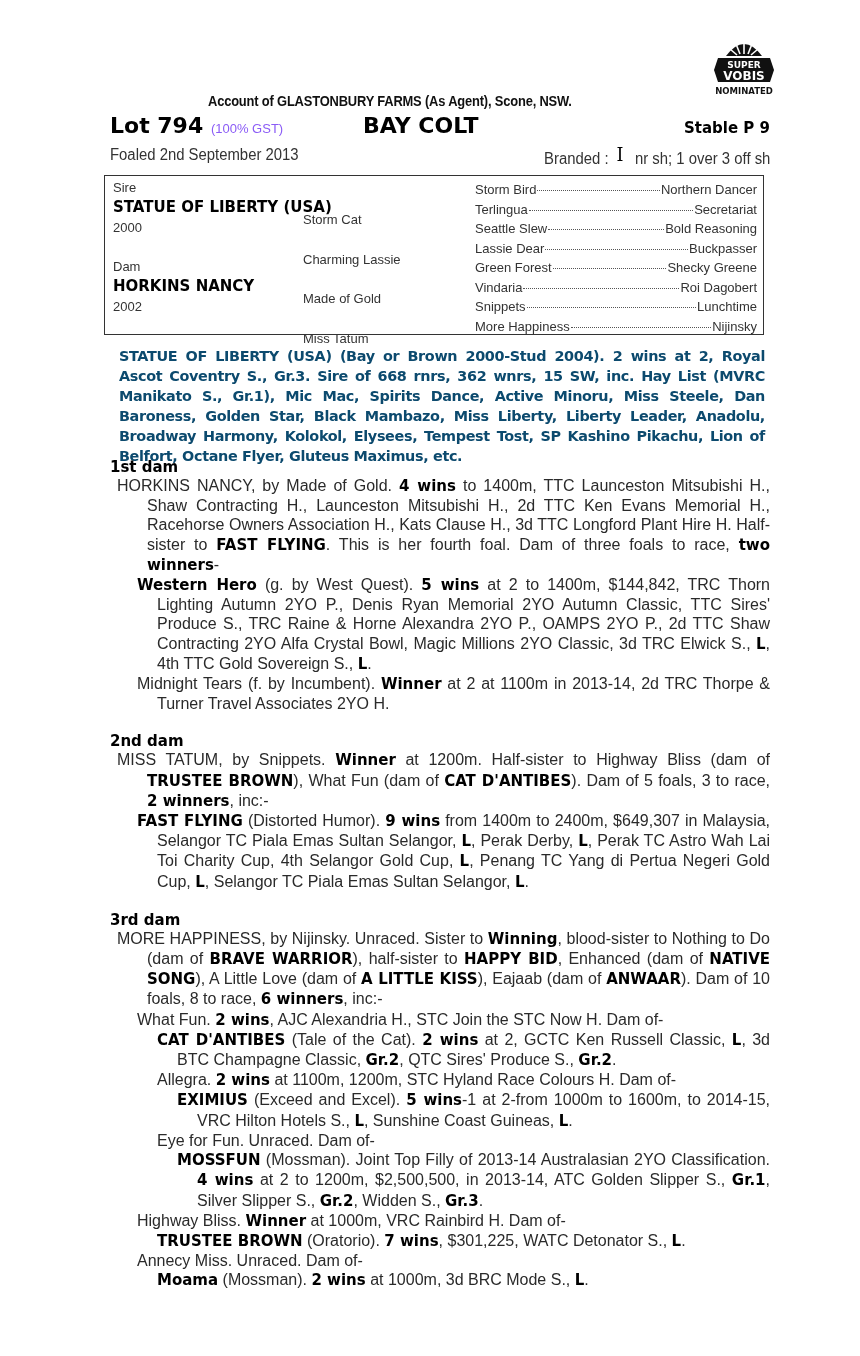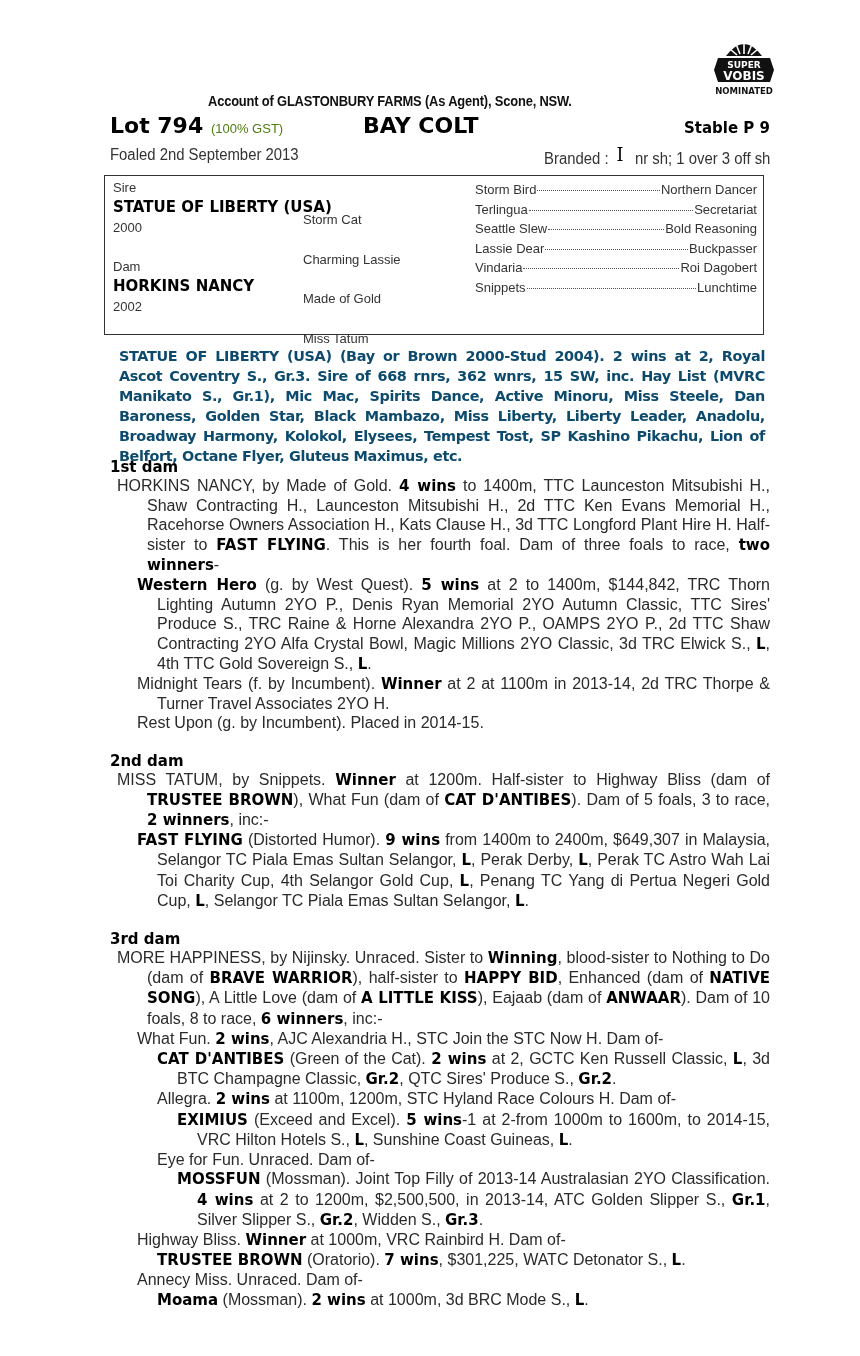--- a/index.html
+++ b/index.html
@@ -7,21 +7,21 @@
     .page { position: absolute; left: 0; top: 0; width: 760px; height: 1356px; }
 
     
     .logo { position: absolute; left: 704px; top: 34px; width: 80px; height: 64px; }
     .logo svg { display: block; }
 
     .account { position: absolute; left: 208px; top: 92px; font-family: "Liberation Sans", sans-serif; font-weight: bold; font-size: 15px; letter-spacing: -0.2px; transform: scaleX(0.86); transform-origin: left top; white-space: nowrap; color: #111; }
 
     .lotrow { position: absolute; left: 110px; top: 113px; width: 660px; height: 30px; }
     .lot { position: absolute; left: 0; top: 0; font-family: "DejaVu Sans", sans-serif; font-weight: bold; font-size: 22px; color: #000; white-space: nowrap; }
-    .gst { font-family: "Liberation Sans", sans-serif; font-weight: normal; font-size: 13px; color: #4d7c0f; }
+    .gst { font-family: "Liberation Sans", sans-serif; font-weight: normal; font-size: 13px; color: #8b5cf6; }
     .sex { position: absolute; left: 253px; top: 0; font-family: "DejaVu Sans", sans-serif; font-weight: bold; font-size: 22px; color: #000; white-space: nowrap; }
     .stable { position: absolute; right: 0; top: 6px; font-family: "DejaVu Sans", sans-serif; font-weight: bold; font-size: 15px; color: #000; white-space: nowrap; }
 
     .foalrow { position: absolute; left: 110px; top: 146px; width: 660px; height: 20px; font-size: 16px; color: #333; }
     .foaled { position: absolute; left: 0; top: 0; white-space: nowrap; transform: scaleX(0.93); transform-origin: left top; }
     .branded { position: absolute; right: 0; top: 0; white-space: nowrap; transform: scaleX(0.93); transform-origin: right top; }
     .brandmark { font-family: "DejaVu Serif", serif; font-size: 19px; color: #000; margin: 0 8px 0 4px; position: relative; top: -3px; }
 
     
     .pedbox { position: absolute; left: 104px; top: 175px; width: 660px; height: 160px; border: 1.5px solid #333; box-sizing: border-box; padding-left: 23px; }
@@ -119,54 +119,63 @@
           <span>Seattle Slew</span>
           <span class="dots"></span>
           <span>Bold Reasoning</span>
         </div>
         <div class="pr-row">
           <span>Lassie Dear</span>
           <span class="dots"></span>
           <span>Buckpasser</span>
         </div>
         <div class="pr-row">
+          <span>Green Forest</span>
+          <span class="dots"></span>
+          <span>Shecky Greene</span>
+        </div>
+        <div class="pr-row">
           <span>Vindaria</span>
           <span class="dots"></span>
           <span>Roi Dagobert</span>
         </div>
         <div class="pr-row">
           <span>Snippets</span>
           <span class="dots"></span>
           <span>Lunchtime</span>
+        </div>
+        <div class="pr-row">
+          <span>More Happiness</span>
+          <span class="dots"></span>
+          <span>Nijinsky</span>
         </div>
       </div>
   </div>
 
   <div class="sire-blurb">STATUE OF LIBERTY (USA) (Bay or Brown 2000-Stud 2004). 2 wins at 2, Royal Ascot Coventry S., Gr.3. Sire of 668 rnrs, 362 wnrs, 15 SW, inc. Hay List (MVRC Manikato S., Gr.1), Mic Mac, Spirits Dance, Active Minoru, Miss Steele, Dan Baroness, Golden Star, Black Mambazo, Miss Liberty, Liberty Leader, Anadolu, Broadway Harmony, Kolokol, Elysees, Tempest Tost, SP Kashino Pikachu, Lion of Belfort, Octane Flyer, Gluteus Maximus, etc.</div>
 
   <div class="family" id="family">
     <div id="sec-first_dam">
         <div class="sec-head">1st dam</div>
         <div class="para l0"><span>HORKINS NANCY, by Made of Gold. </span><span class="b">4 wins</span><span> to 1400m, TTC Launceston Mitsubishi H., Shaw Contracting H., Launceston Mitsubishi H., 2d TTC Ken Evans Memorial H., Racehorse Owners Association H., Kats Clause H., 3d TTC Longford Plant Hire H. Half-sister to </span><span class="b">FAST FLYING</span><span>. This is her fourth foal. Dam of three foals to race, </span><span class="b">two winners</span><span>-</span></div>
         <div class="para l1b"><span class="b">Western Hero</span><span> (g. by West Quest). </span><span class="b">5 wins</span><span> at 2 to 1400m, $144,842, TRC Thorn Lighting Autumn 2YO P., Denis Ryan Memorial 2YO Autumn Classic, TTC Sires' Produce S., TRC Raine &amp; Horne Alexandra 2YO P., OAMPS 2YO P., 2d TTC Shaw Contracting 2YO Alfa Crystal Bowl, Magic Millions 2YO Classic, 3d TRC Elwick S., </span><span class="b">L</span><span>, 4th TTC Gold Sovereign S., </span><span class="b">L</span><span>.</span></div>
         <div class="para l1b"><span>Midnight Tears (f. by Incumbent). </span><span class="b">Winner</span><span> at 2 at 1100m in 2013-14, 2d TRC Thorpe &amp; Turner Travel Associates 2YO H.</span></div>
-        <div class="para l1b"><span>Rest Upon (g. by Incumbent). Placed in 2014-15.</span></div>
       </div>
     <div class="gap"></div>
     <div id="sec-second_dam">
         <div class="sec-head">2nd dam</div>
         <div class="para l0"><span>MISS TATUM, by Snippets. </span><span class="b">Winner</span><span> at 1200m. Half-sister to Highway Bliss (dam of </span><span class="b">TRUSTEE BROWN</span><span>), What Fun (dam of </span><span class="b">CAT D'ANTIBES</span><span>). Dam of 5 foals, 3 to race, </span><span class="b">2 winners</span><span>, inc:-</span></div>
         <div class="para l1b"><span class="b">FAST FLYING</span><span> (Distorted Humor). </span><span class="b">9 wins</span><span> from 1400m to 2400m, $649,307 in Malaysia, Selangor TC Piala Emas Sultan Selangor, </span><span class="b">L</span><span>, Perak Derby, </span><span class="b">L</span><span>, Perak TC Astro Wah Lai Toi Charity Cup, 4th Selangor Gold Cup, </span><span class="b">L</span><span>, Penang TC Yang di Pertua Negeri Gold Cup, </span><span class="b">L</span><span>, Selangor TC Piala Emas Sultan Selangor, </span><span class="b">L</span><span>.</span></div>
       </div>
     <div class="gap"></div>
     <div id="sec-third_dam">
         <div class="sec-head">3rd dam</div>
         <div class="para l0"><span>MORE HAPPINESS, by Nijinsky. Unraced. Sister to </span><span class="b">Winning</span><span>, blood-sister to Nothing to Do (dam of </span><span class="b">BRAVE WARRIOR</span><span>), half-sister to </span><span class="b">HAPPY BID</span><span>, Enhanced (dam of </span><span class="b">NATIVE SONG</span><span>), A Little Love (dam of </span><span class="b">A LITTLE KISS</span><span>), Eajaab (dam of </span><span class="b">ANWAAR</span><span>). Dam of 10 foals, 8 to race, </span><span class="b">6 winners</span><span>, inc:-</span></div>
         <div class="para l1b"><span>What Fun. </span><span class="b">2 wins</span><span>, AJC Alexandria H., STC Join the STC Now H. Dam of-</span></div>
-        <div class="para l2"><span class="b">CAT D'ANTIBES</span><span> (Green of the Cat). </span><span class="b">2 wins</span><span> at 2, GCTC Ken Russell Classic, </span><span class="b">L</span><span>, 3d BTC Champagne Classic, </span><span class="b">Gr.2</span><span>, QTC Sires' Produce S., </span><span class="b">Gr.2</span><span>.</span></div>
+        <div class="para l2"><span class="b">CAT D'ANTIBES</span><span> (Tale of the Cat). </span><span class="b">2 wins</span><span> at 2, GCTC Ken Russell Classic, </span><span class="b">L</span><span>, 3d BTC Champagne Classic, </span><span class="b">Gr.2</span><span>, QTC Sires' Produce S., </span><span class="b">Gr.2</span><span>.</span></div>
         <div class="para l2"><span>Allegra. </span><span class="b">2 wins</span><span> at 1100m, 1200m, STC Hyland Race Colours H. Dam of-</span></div>
         <div class="para l3"><span class="b">EXIMIUS</span><span> (Exceed and Excel). </span><span class="b">5 wins</span><span>-1 at 2-from 1000m to 1600m, to 2014-15, VRC Hilton Hotels S., </span><span class="b">L</span><span>, Sunshine Coast Guineas, </span><span class="b">L</span><span>.</span></div>
         <div class="para l2"><span>Eye for Fun. Unraced. Dam of-</span></div>
         <div class="para l3"><span class="b">MOSSFUN</span><span> (Mossman). Joint Top Filly of 2013-14 Australasian 2YO Classification. </span><span class="b">4 wins</span><span> at 2 to 1200m, $2,500,500, in 2013-14, ATC Golden Slipper S., </span><span class="b">Gr.1</span><span>, Silver Slipper S., </span><span class="b">Gr.2</span><span>, Widden S., </span><span class="b">Gr.3</span><span>.</span></div>
         <div class="para l1b"><span>Highway Bliss. </span><span class="b">Winner</span><span> at 1000m, VRC Rainbird H. Dam of-</span></div>
         <div class="para l2"><span class="b">TRUSTEE BROWN</span><span> (Oratorio). </span><span class="b">7 wins</span><span>, $301,225, WATC Detonator S., </span><span class="b">L</span><span>.</span></div>
         <div class="para l1b"><span>Annecy Miss. Unraced. Dam of-</span></div>
         <div class="para l2"><span class="b">Moama</span><span> (Mossman). </span><span class="b">2 wins</span><span> at 1000m, 3d BRC Mode S., </span><span class="b">L</span><span>.</span></div>
       </div>
   </div>

